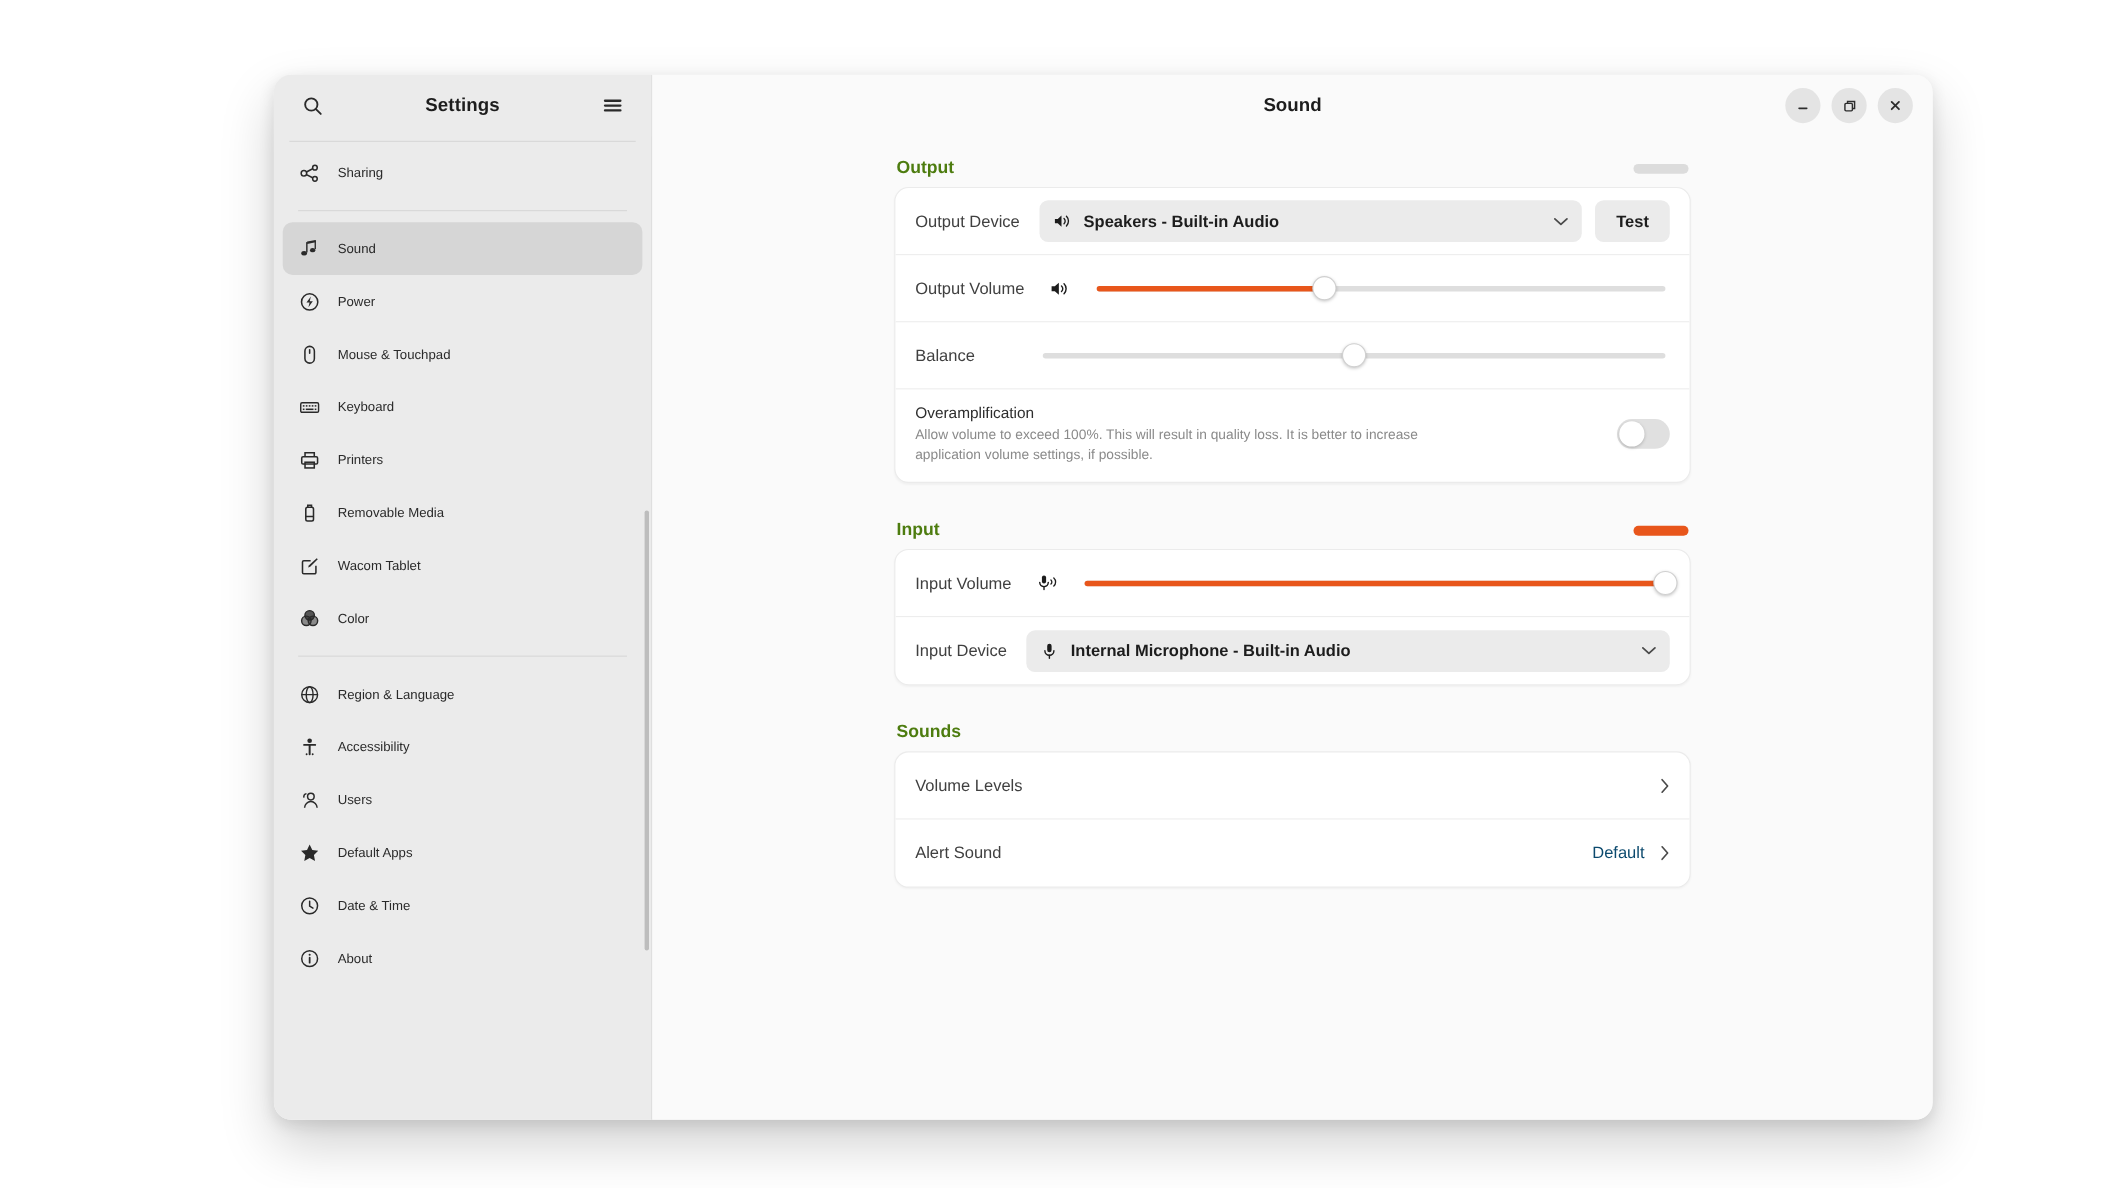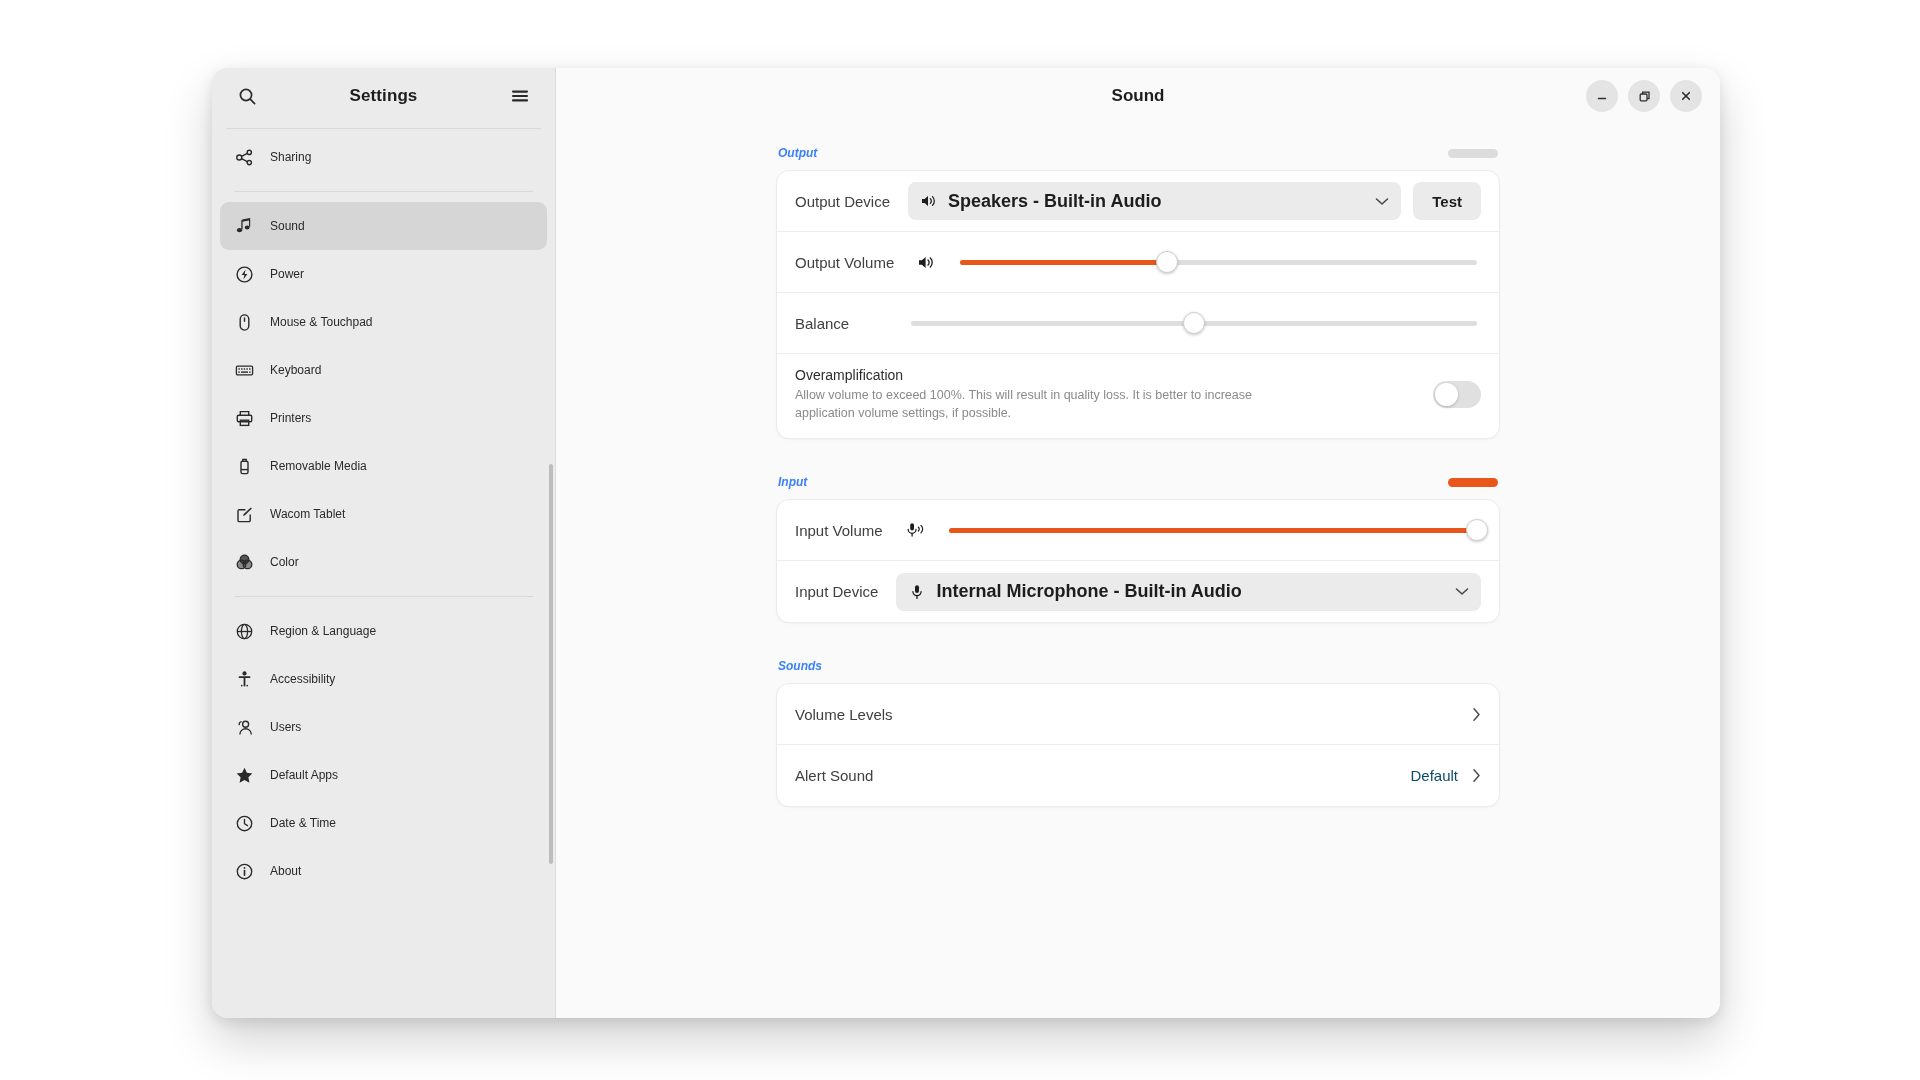--- a/index.html
+++ b/index.html
@@ -10,20 +10,21 @@
     overflow: hidden;
     background: #ffffff;
     font-family: "Liberation Sans", sans-serif;
   }
 
   #root {
     position: relative;
     width: 1879px;
     height: 1080px;
     background: #ffffff;
+    margin-left: 37px;
   }
 
   
   #window {
     position: absolute;
     left: 212px;
     top: 68px;
     width: 1508px;
     height: 950px;
     border-radius: 16px;
@@ -175,24 +176,23 @@
     margin: 0 auto;
   }
 
   .section-head {
     display: flex;
     align-items: center;
     height: 34px;
     padding: 0 2px;
   }
   .section-title {
-    font-size: 12px;
+    font-size: 16px;
     font-weight: bold;
-    color: #3b82f6;
-    font-style: italic;
+    color: #4d7c0f;
   }
   .level-meter {
     margin-left: auto;
     width: 50px;
     height: 9px;
     border-radius: 5px;
     background: #dcdcdc;
   }
   .level-meter.active { background: #e8561b; }
 
@@ -230,21 +230,21 @@
     display: flex;
     align-items: center;
     padding: 0 12px;
     gap: 11px;
     cursor: pointer;
     min-width: 0;
   }
   .dd-icon { width: 17px; height: 17px; display:flex; align-items:center; justify-content:center; color:#1d1d1d; flex:0 0 17px;}
   .dd-icon svg { display: block; }
   .dd-text {
-    font-size: 18px;
+    font-size: 15px;
     font-weight: bold;
     color: #1d1d1d;
     white-space: nowrap;
     overflow: hidden;
     text-overflow: ellipsis;
   }
   .dd-chevron { margin-left: auto; color: #4a4a4a; display: flex; flex: 0 0 auto;}
 
   .test-btn {
     margin-left: 12px;

